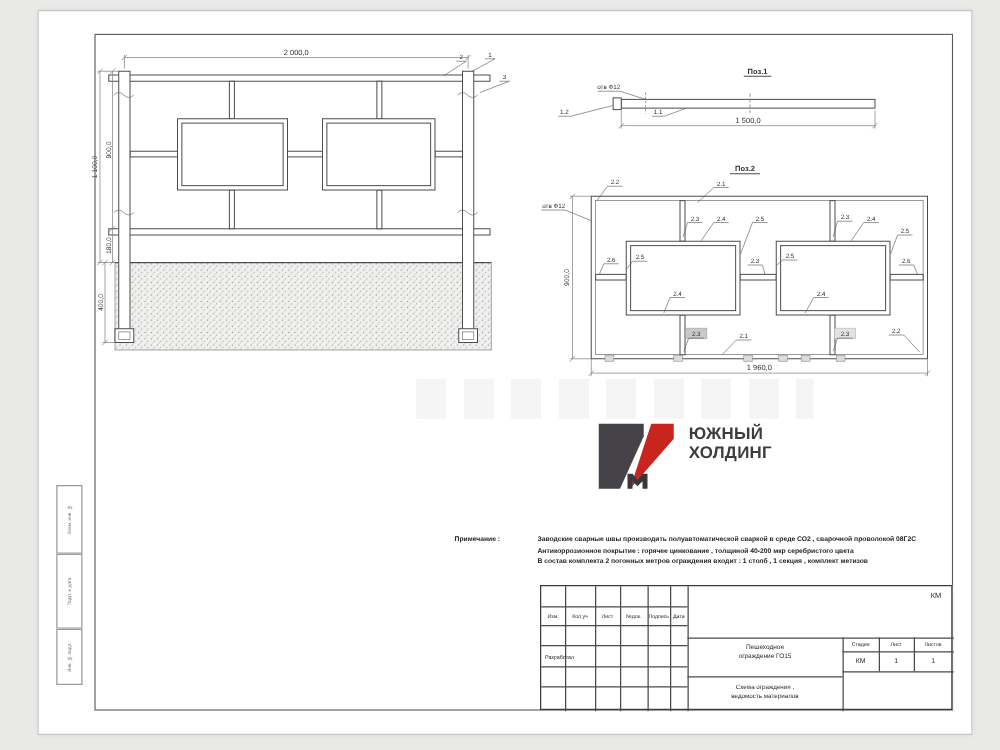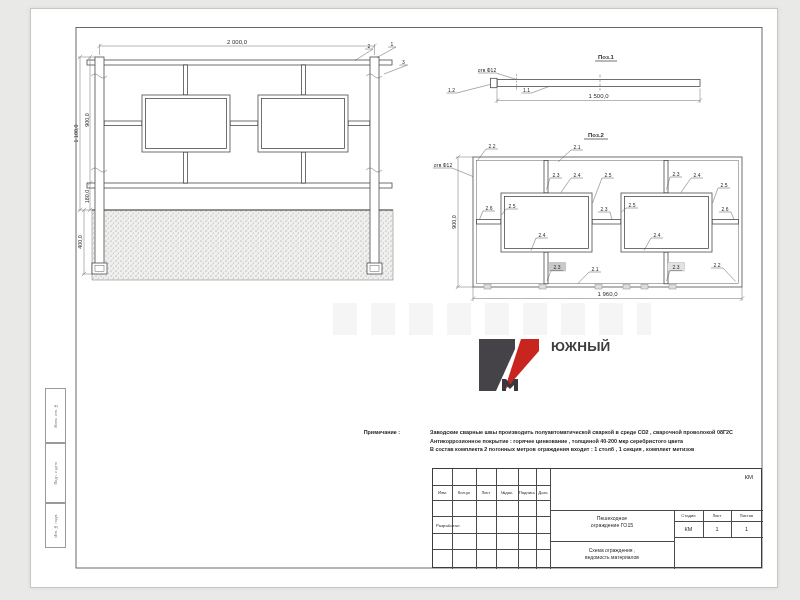--- a/index.html
+++ b/index.html
@@ -242,20 +242,21 @@
   </svg>
 
   <div class="logo">
     <svg width="66" height="58" viewBox="0 0 66 58">
       <polygon points="3,5 39,5 39,15 20,57 3,57" fill="#454347"></polygon>
       <polygon points="45,5 63,5 63,17 28,57" fill="#c8251f"></polygon>
       <path d="M26,57 V45 H30 L34,50 L38,45 H42 V57 H38 V51 L34,55 L30,51 V57 Z" fill="#3a383c"></path>
     </svg>
     <div class="logotext">
       <div>ЮЖНЫЙ</div>
+      <div>ХОЛДИНГ</div>
     </div>
   </div>
 
   <div class="notes">
     <div class="lbl">Примечание :</div>
     <div class="bodytxt">
       <div>Заводские сварные швы производить полуавтоматической сваркой в среде СО2 , сварочной проволокой 08Г2С</div>
       <div>Антикоррозионное покрытие : горячее цинкование , толщиной 40-200 мкр серебристого цвета</div>
       <div>В состав комплекта 2 погонных метров ограждения входит : 1 столб , 1 секция , комплект метизов</div>
     </div>

